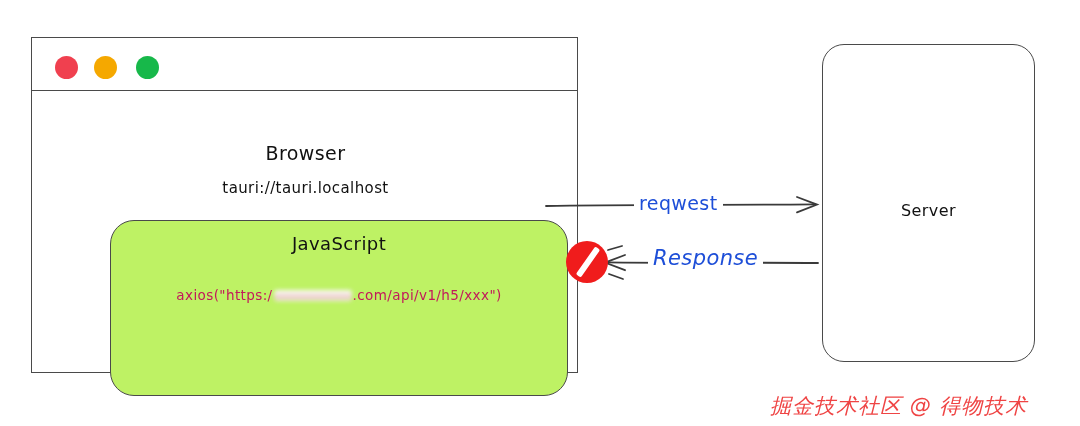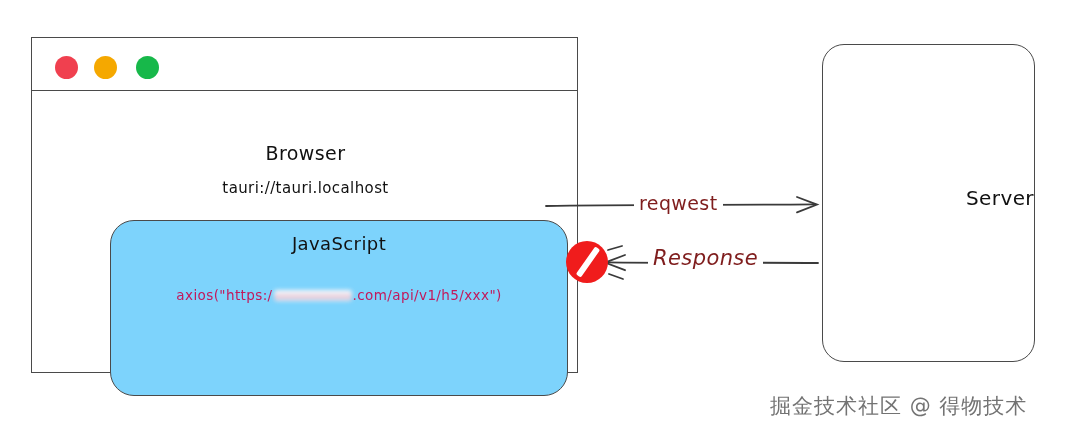--- a/index.html
+++ b/index.html
@@ -76,21 +76,21 @@
 
   
   .js-box {
     position: absolute;
     left: 78px;
     top: 182px;
     width: 458px;
     height: 176px;
     border: 1.6px solid #4a4a4a;
     border-radius: 24px;
-    background: #7dd3fc;
+    background: #bef264;
     box-sizing: border-box;
   }
   .label-js {
     position: absolute;
     left: 0;
     top: 12px;
     width: 100%;
     text-align: center;
     font-size: 18px;
   }
@@ -127,39 +127,39 @@
     width: 213px;
     height: 318px;
     border: 1.6px solid #4a4a4a;
     border-radius: 22px;
     background: #ffffff;
     box-sizing: border-box;
   }
   .label-server {
     position: absolute;
     left: 0;
-    top: 141px;
-    width: 100%;
-    text-align: right;
-    font-size: 20px;
+    top: 156px;
+    width: 100%;
+    text-align: center;
+    font-size: 16px;
   }
 
   
   .arrows {
     position: absolute;
     left: 0;
     top: 0;
     width: 1080px;
     height: 426px;
     pointer-events: none;
   }
   .arrow-label {
     position: absolute;
     font-size: 19px;
-    color: #7f1d1d;
+    color: #1d4ed8;
     background: #ffffff;
     padding: 0 5px;
     white-space: nowrap;
   }
   .label-reqwest {
     left: 634px;
     top: 192px;
   }
   .label-response {
     left: 648px;
@@ -195,23 +195,24 @@
     border-radius: 2px;
     transform: rotate(35deg);
   }
 
   
   .watermark {
     position: absolute;
     left: 770px;
     top: 392px;
     font-size: 21px;
-    color: #737373;
+    color: #ef4444;
     white-space: nowrap;
     letter-spacing: 1px;
+    font-style: italic;
   }
 </style>
 </head>
 <body>
 
 <div id="stage">
 
   <div class="browser-frame">
 
     <div class="browser-titlebar">

